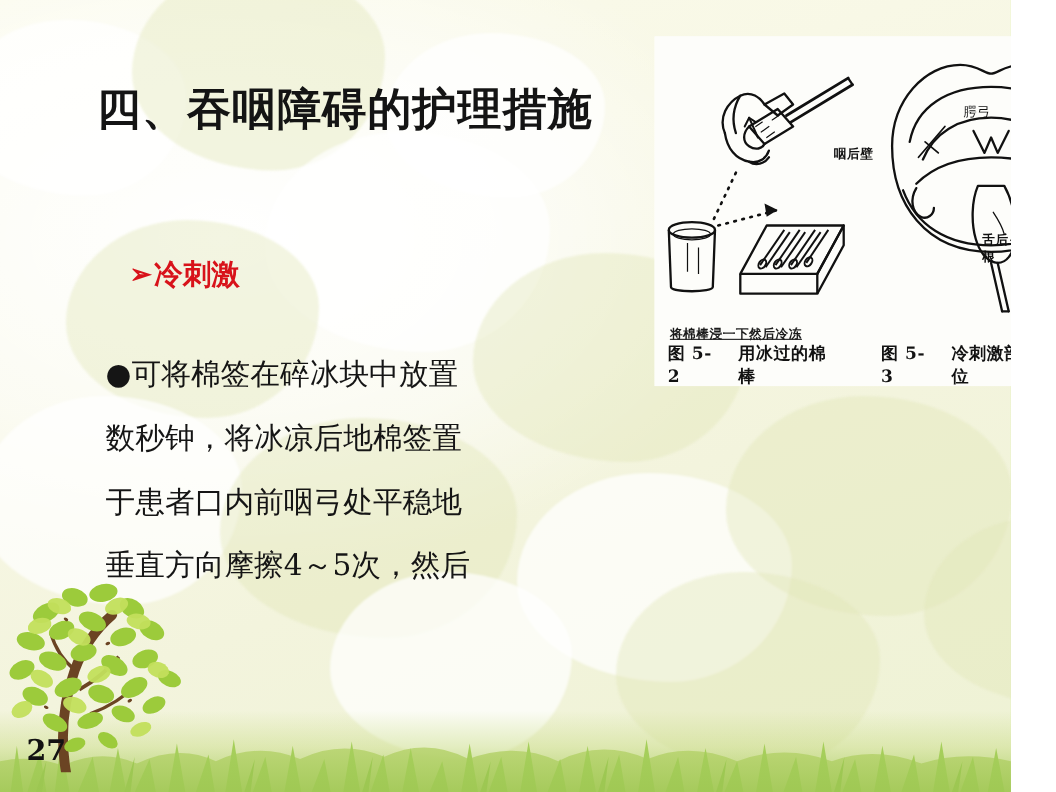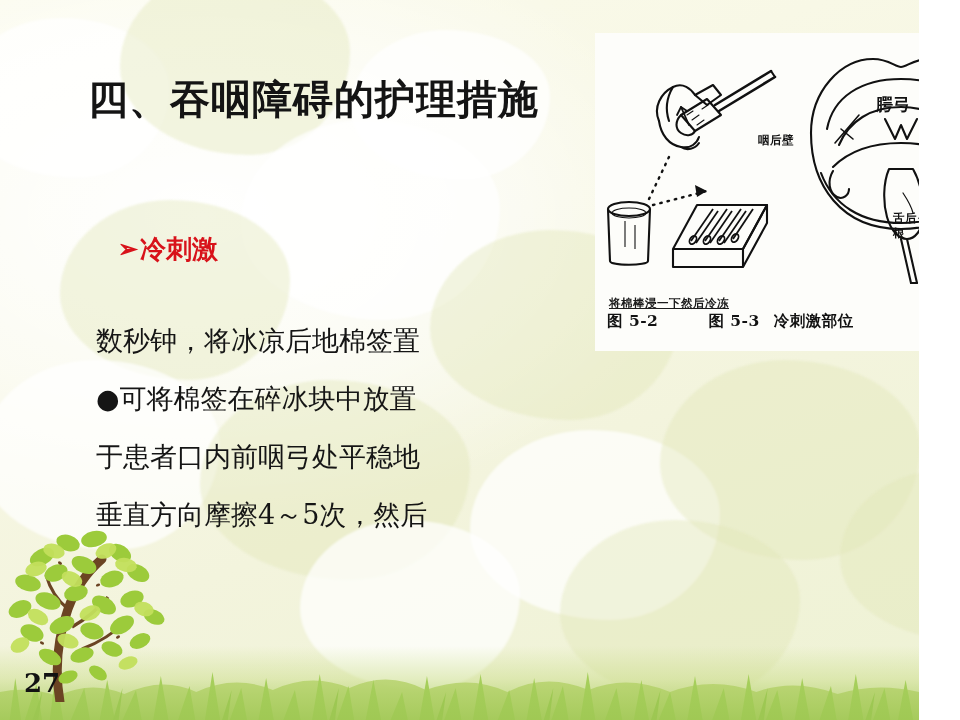--- a/index.html
+++ b/index.html
@@ -290,22 +290,22 @@
   </svg>
 
   <div class="title">四、吞咽障碍的护理措施</div>
 
   <div class="subhead">
     <span class="arrow">➢</span>
     <span>冷刺激</span>
   </div>
 
   <div class="body-text">
+    <div class="line">●可将棉签在碎冰块中放置</div>
     <div class="line">数秒钟，将冰凉后地棉签置</div>
-    <div class="line">●可将棉签在碎冰块中放置</div>
     <div class="line">于患者口内前咽弓处平稳地</div>
     <div class="line">垂直方向摩擦4～5次，然后</div>
   </div>
 
   <div class="illus-panel">
 
     <svg class="illus-svg" viewBox="0 0 356 318">
       <rect x="0" y="0" width="356" height="318" fill="#fdfdfa"></rect>
 
       <g stroke="#111" stroke-width="2.1" fill="none" stroke-linejoin="round" stroke-linecap="round">
@@ -398,30 +398,31 @@
         <path d="M340,84 L362,62" stroke-width="1.6"></path>
         <path d="M332,68 L350,80" stroke-width="1.6"></path>
         <path d="M334,140 L360,158" stroke-width="1.6"></path>
         <path d="M352,144 L366,166" stroke-width="1.6"></path>
       </g>
     </svg>
 
     <div style="position:absolute; left:152px; top:100px; font-size:11.5px; font-weight:700; color:#111;
                 font-family:'DejaVu Serif','Liberation Serif',serif; letter-spacing:0.5px;margin-left:11px;">咽后壁</div>
 
-    <div style="position:absolute; left:281px; top:60px; font-size:17px; font-weight:700; color:#111;
+    <div style="position:absolute; left:281px; top:60px; font-size:12px; font-weight:400; color:#111;
                 font-family:'DejaVu Serif','Liberation Serif',serif; letter-spacing:0.5px;">腭弓</div>
 
     <div style="position:absolute; left:281px; top:178px; font-size:11.5px; font-weight:700; color:#111;
                 font-family:'DejaVu Serif','Liberation Serif',serif; letter-spacing:0.5px;margin-left:17px;">舌后~舌根</div>
 
     <div class="cap-small">将棉棒浸一下然后冷冻</div>
 
     <div class="cap-row">
       <span class="fig">图 5-2</span>
+      <span>用冰过的棉棒</span>
       <span class="spacer"></span>
       <span class="fig">图 5-3</span>
       <span>冷刺激部位</span>
     </div>
   </div>
 
   <div class="page-num">27</div>
 
 </div>
 

